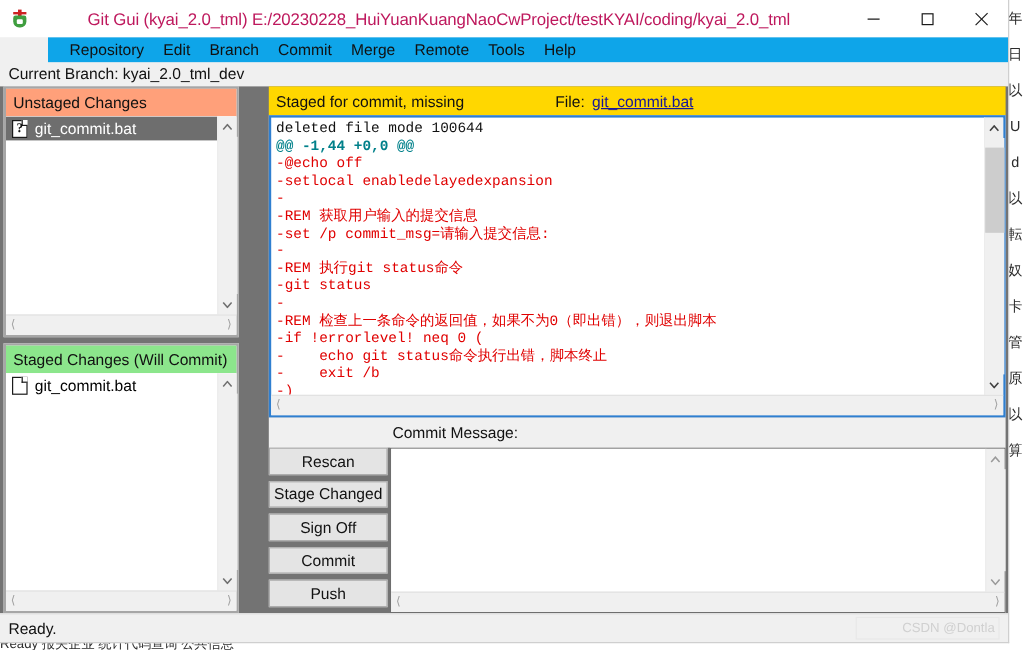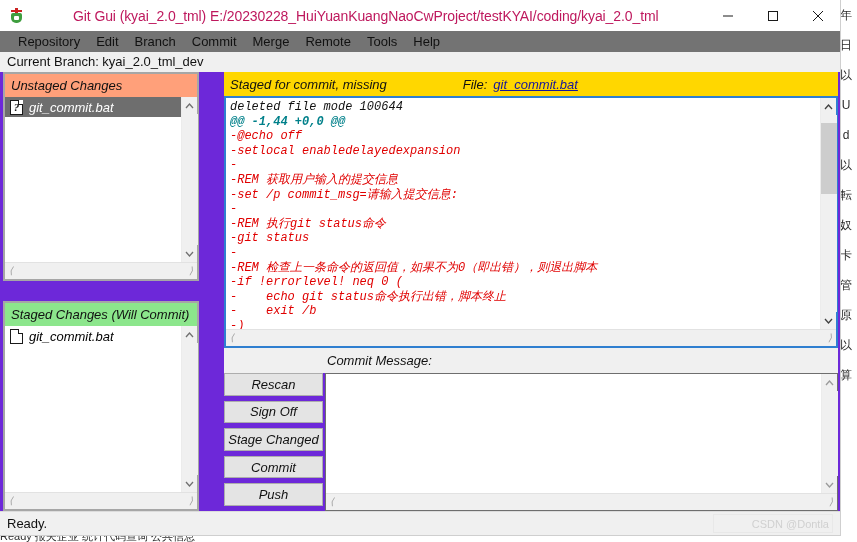--- a/index.html
+++ b/index.html
@@ -79,60 +79,60 @@
   .winbtn {
     width: 45px; height: 31px;
     display: flex; align-items: center; justify-content: center;
     color: #1a1a1a;
   }
   .winbtn svg { display: block; }
 
   
   #menubar {
     height: 21px; flex: none;
-    background: #737373;
+    background: #0ea5e9;
     display: flex; align-items: center;
     padding-left: 10px;
+    margin-left: 40px;
   }
   .menu-item {
     font-size: 13px; color: #111; padding: 0 8px; white-space: nowrap;
     line-height: 21px;
   }
 
   
   #branchbar {
     height: 20px; flex: none;
     background: #f0f0f0;
     font-size: 13px; color: #111;
     padding-left: 7px; line-height: 20px;
     white-space: nowrap;
   }
 
   
   #body {
     flex: 1; display: flex; min-height: 0;
     padding: 0 2px 0 3px;
-    background: #6d28d9;
-    font-style: italic;
+    background: #737373;
   }
 
   
   #leftcol {
     width: 196px; flex: none;
     display: flex; flex-direction: column;
     min-height: 0;
   }
   .file-panel {
     border: 2px solid #a6a6a6;
     background: #ffffff;
     display: flex; flex-direction: column;
     min-height: 0;
   }
   #unstaged-panel { height: 209px; flex: none; }
-  #staged-panel   { flex: 1; margin-top: 20px; }
+  #staged-panel   { flex: 1; margin-top: 5px; }
 
   .panel-head {
     flex: none; height: 23px; line-height: 23px;
     font-size: 13px; color: #111;
     padding-left: 6px; white-space: nowrap;
   }
   .head-unstaged { background: #ffa07a; }
   .head-staged   { background: #8ce68c; }
 
   .panel-list {
@@ -453,22 +453,22 @@
           </div>
         </div>
 
         <div id="commit-bar">
           <span class="cm-label">Commit Message:</span>
         </div>
 
         <div id="commit-area">
           <div id="btncol">
               <div class="btn">Rescan</div>
+              <div class="btn">Stage Changed</div>
               <div class="btn">Sign Off</div>
-              <div class="btn">Stage Changed</div>
               <div class="btn">Commit</div>
               <div class="btn">Push</div>
             </div>
           <div id="msg-wrap">
             <div id="msg-inner">
               <div id="msg-text"></div>
               <div class="vsb">
                 <div class="arw">
                   <svg width="9" height="6" viewBox="0 0 9 6">
                       <path d="M1 5 L4.5 1 L8 5" fill="none" stroke="#9a9a9a" stroke-width="1.3"></path>

